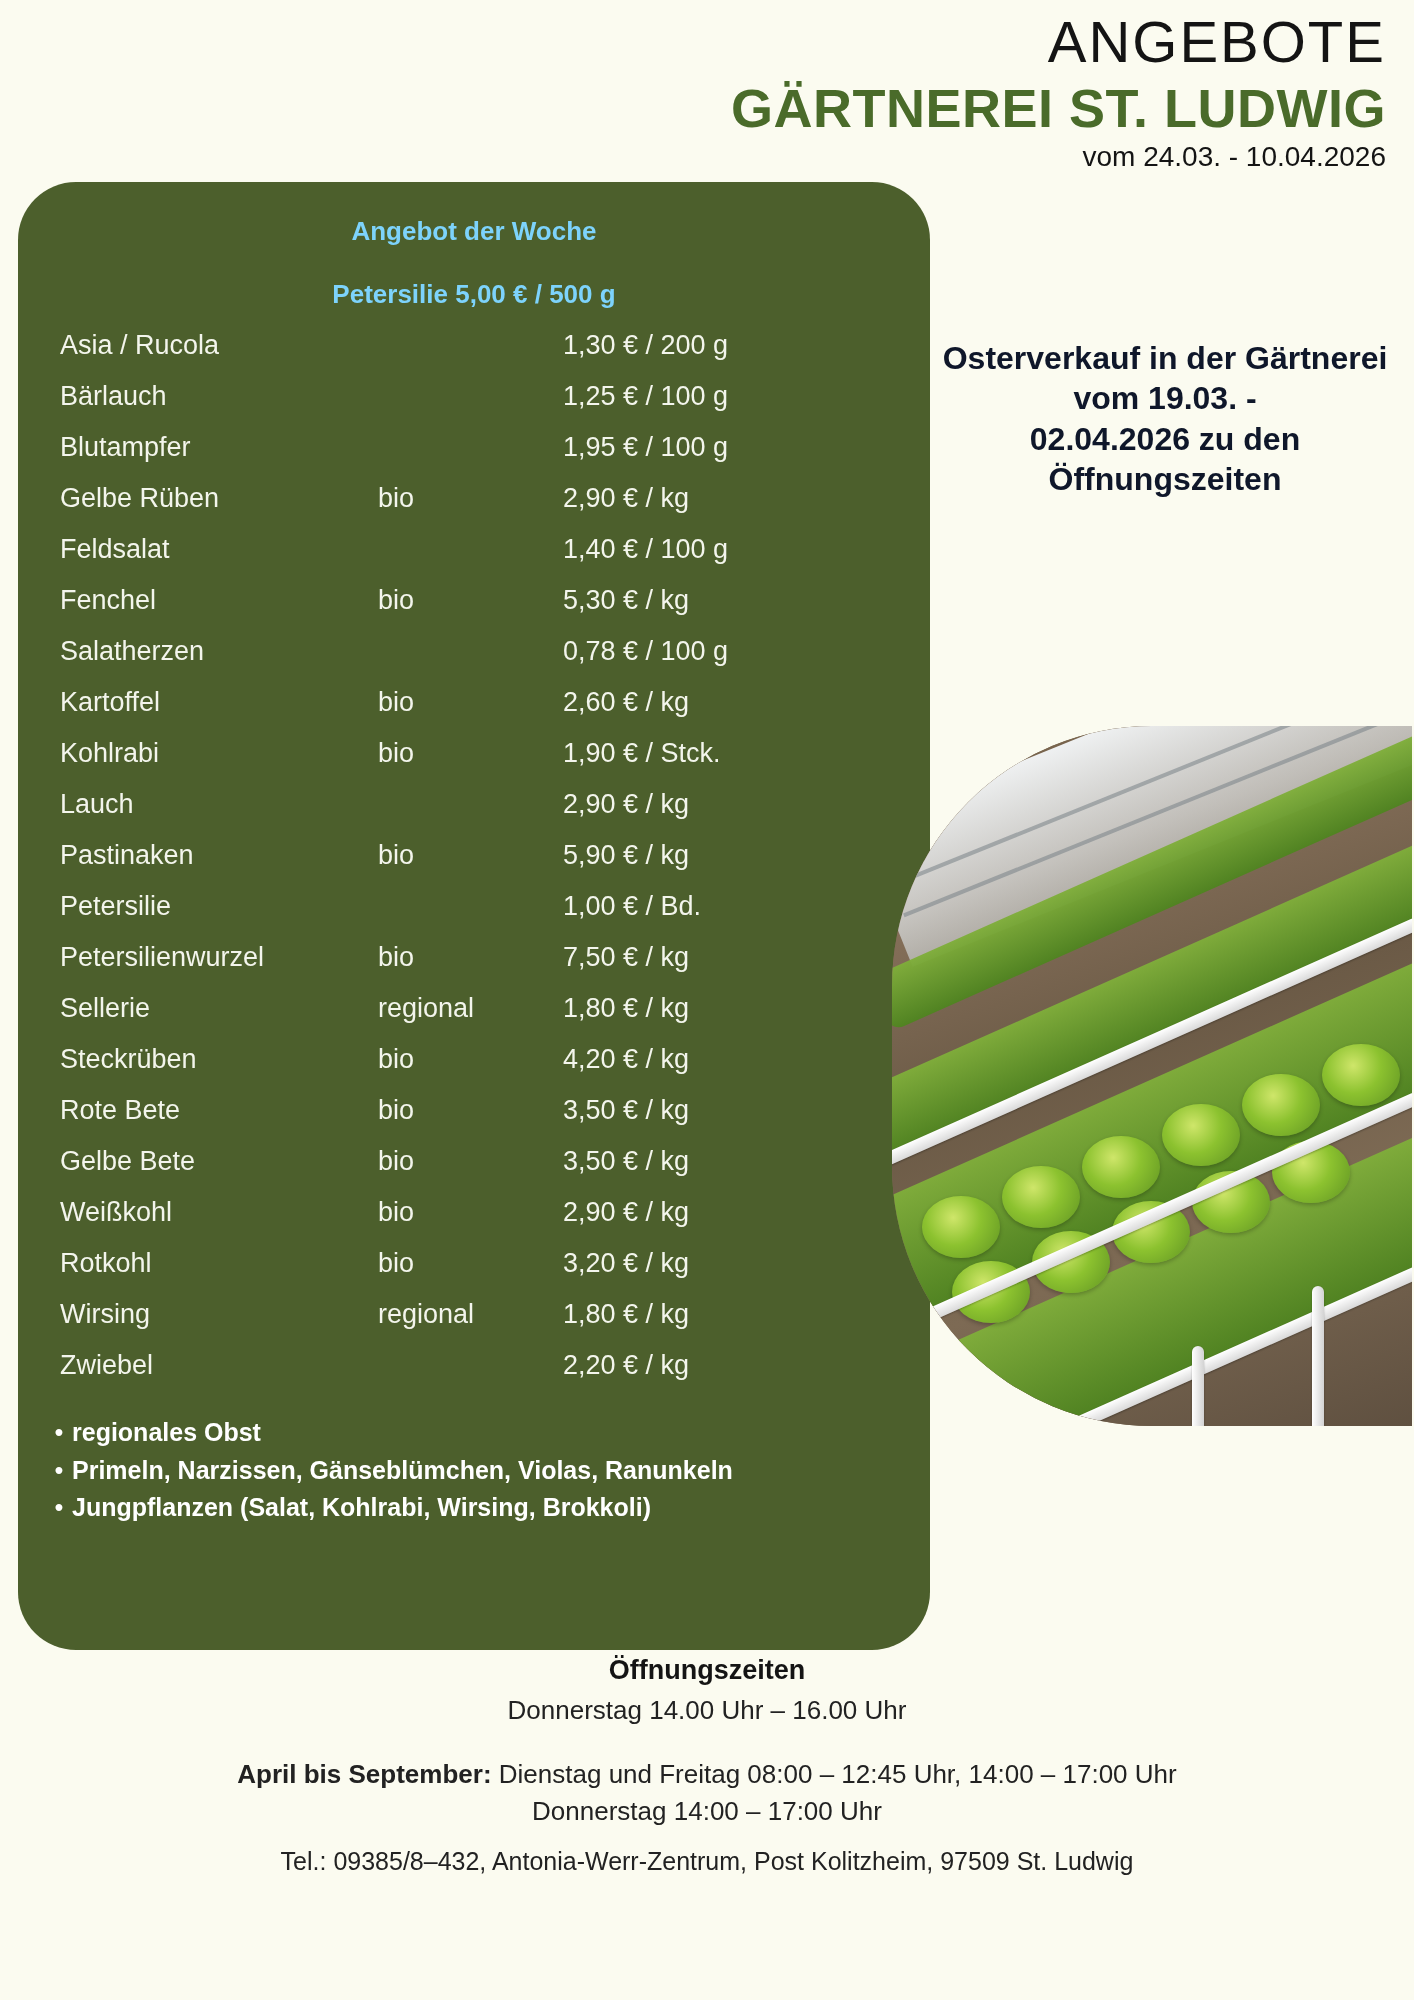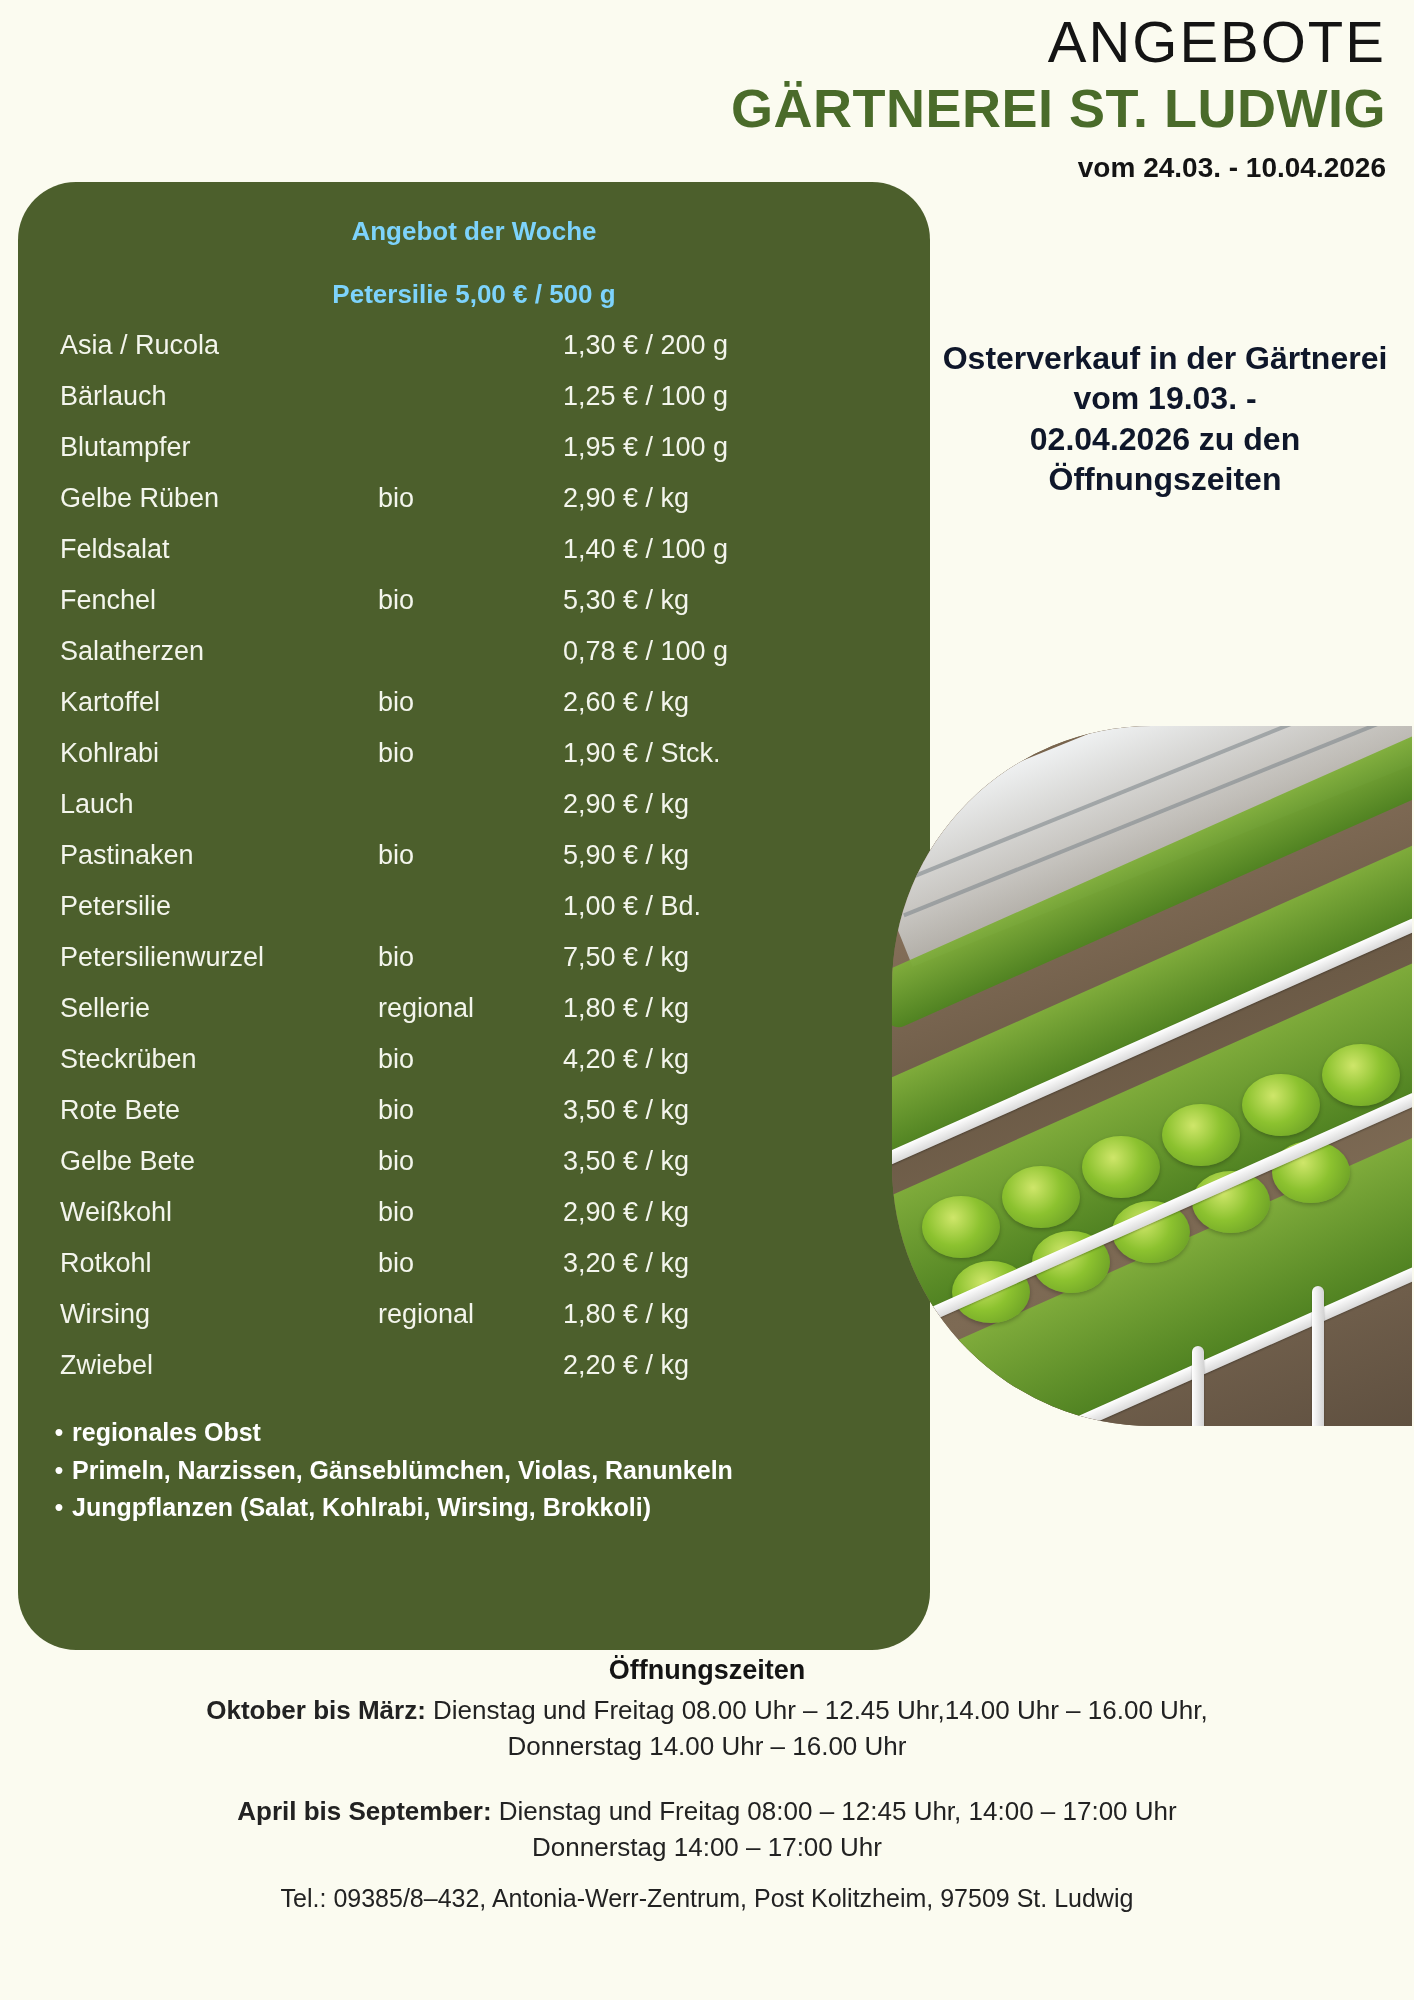--- a/index.html
+++ b/index.html
@@ -35,23 +35,23 @@
   .header-line2 {
     font-size: 54px;
     font-weight: 700;
     color: #4a6b2a;
     letter-spacing: 0.5px;
     line-height: 1.15;
     margin-top: 4px;
   }
   .header-line3 {
     font-size: 28px;
-    font-weight: 700;
+    font-weight: 400;
     color: #141414;
-    margin-top: 13px;
+    margin-top: 2px;
   }
 
   
   .panel {
     position: absolute;
     left: 18px;
     top: 182px;
     width: 912px;
     height: 1468px;
     background: #4c5f2c;
@@ -372,23 +372,20 @@
     <div class="lettuce" style="left:380px; top:415px;"></div>
     <div class="pipe" style="left:-50px; top:300px; width:660px;"></div>
     <div class="pipe" style="left:-50px; top:470px; width:680px;"></div>
     <div class="pipe" style="left:-30px; top:640px; width:660px;"></div>
     <div class="pipe-v" style="left:420px; top:560px; height:150px;"></div>
     <div class="pipe-v" style="left:300px; top:620px; height:90px;"></div>
   </div>
 
   <div class="footer">
     <div class="oeff-title">Öffnungszeiten</div>
-    <div class="foot-line">
-      <b>Oktober bis März:</b><span> Dienstag und Freitag 08.00 Uhr – 12.45 Uhr,14.00 Uhr – 16.00 Uhr,</span>
-    </div>
     <div class="foot-line">Donnerstag 14.00 Uhr – 16.00 Uhr</div>
     <div class="gap"></div>
     <div class="foot-line">
       <b>April bis September:</b><span> Dienstag und Freitag 08:00 – 12:45 Uhr, 14:00 – 17:00 Uhr</span>
     </div>
     <div class="foot-line">Donnerstag 14:00 – 17:00 Uhr</div>
     <div class="tel">Tel.: 09385/8–432, Antonia-Werr-Zentrum, Post Kolitzheim, 97509 St. Ludwig</div>
   </div>
 
 </div>

